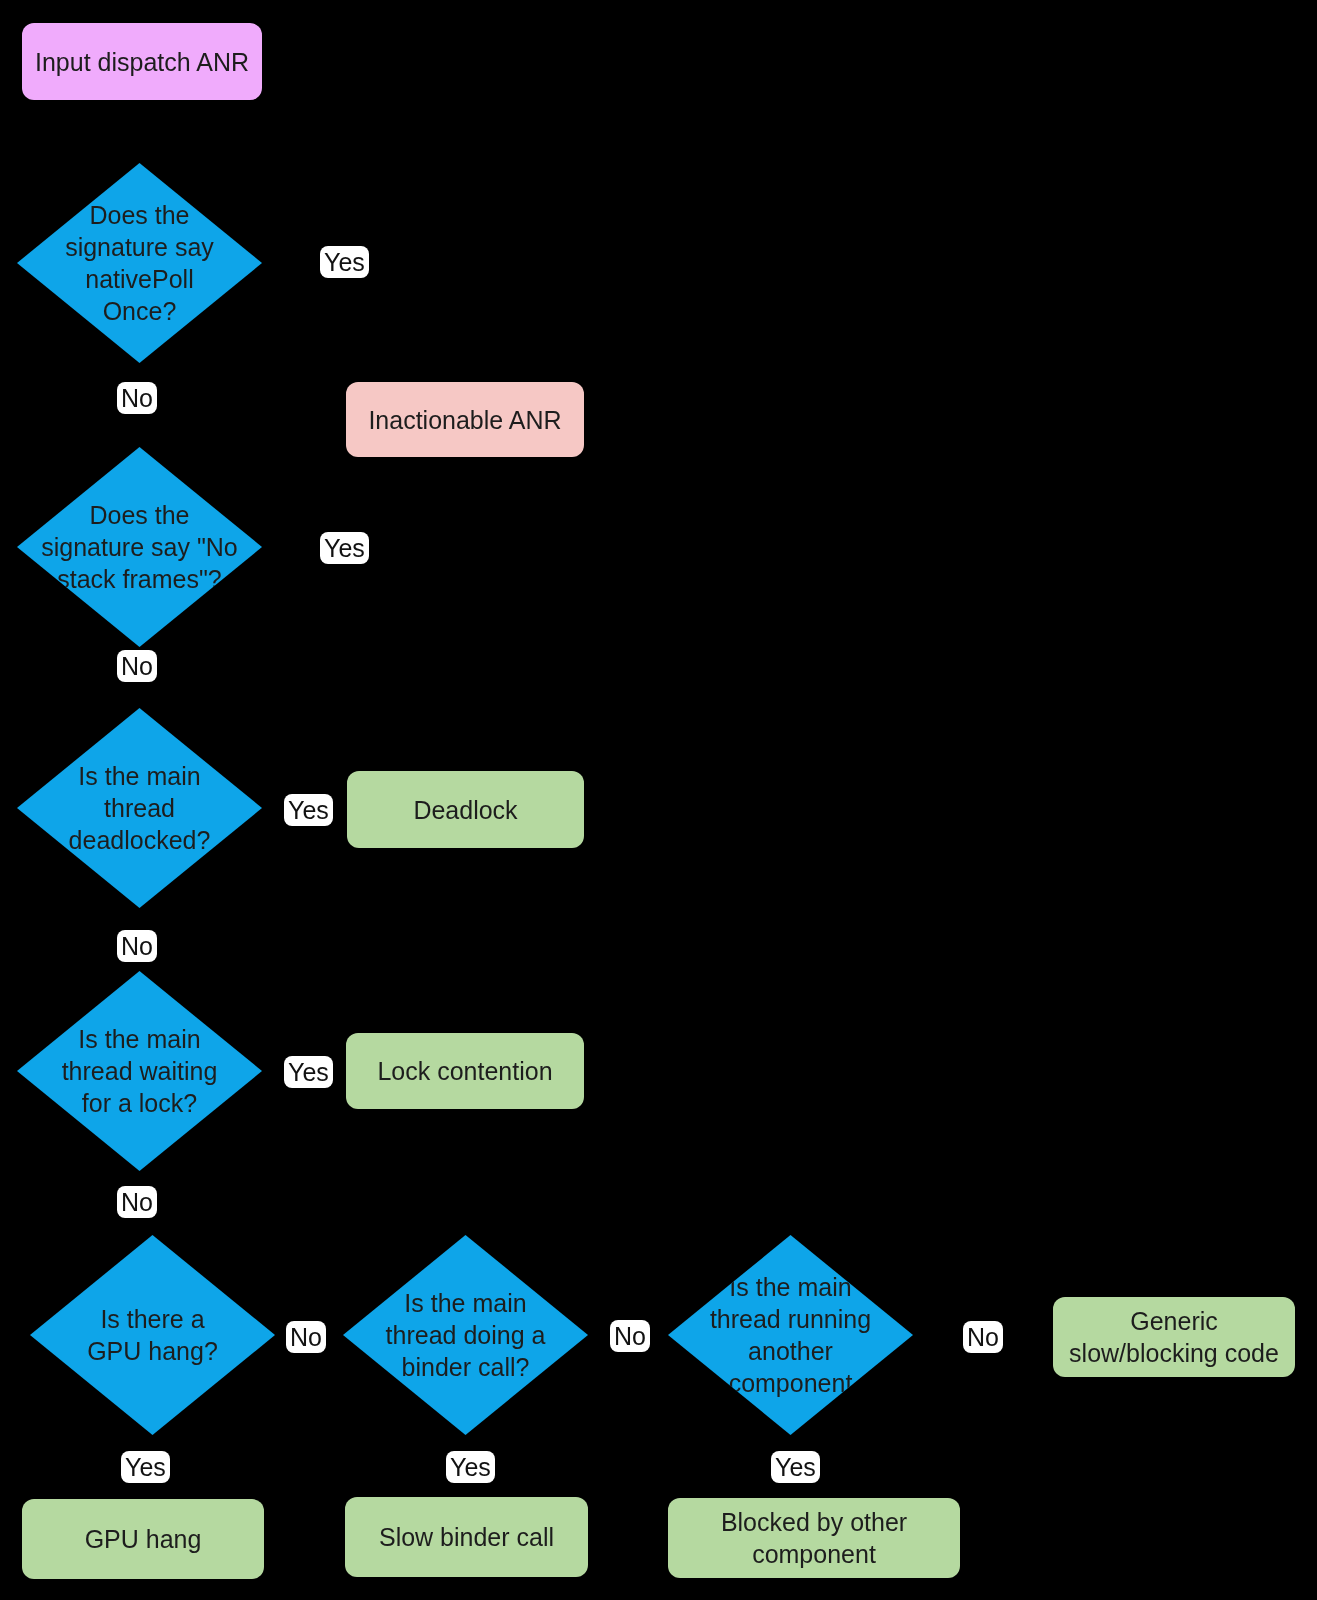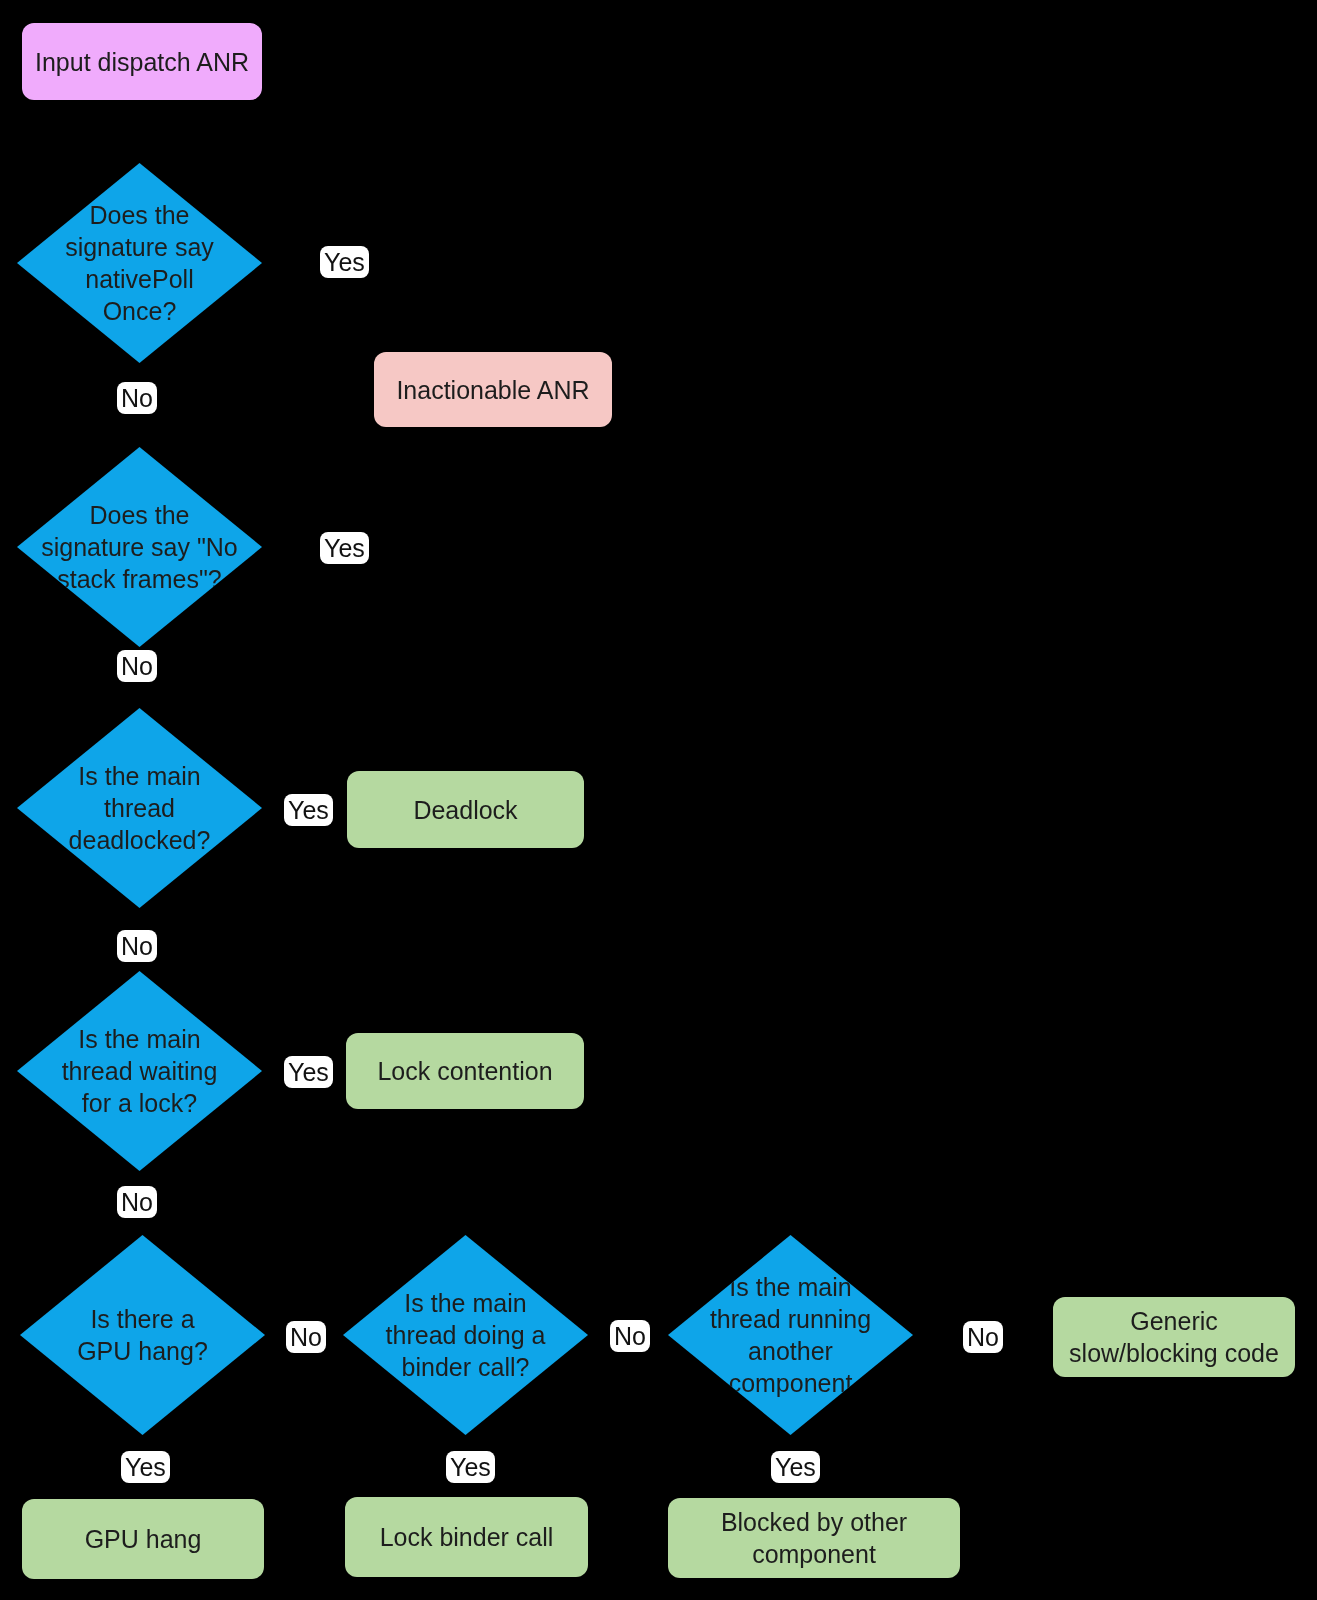--- a/index.html
+++ b/index.html
@@ -51,26 +51,26 @@
     line-height: 30px;
     padding: 1px 4px;
     white-space: nowrap;
     border-radius: 8px;
   }
   
   .d1 { left: 17px;  top: 163px; }
   .d2 { left: 17px;  top: 447px; }
   .d3 { left: 17px;  top: 708px; }
   .d4 { left: 17px;  top: 971px; }
-  .d5 { left: 20px;  top: 1235px; }
+  .d5 { left: 30px;  top: 1235px; }
   .d6 { left: 343px; top: 1235px; }
   .d7 { left: 668px; top: 1235px; }
   
   .b-start   { left: 22px;   top: 23px;   width: 240px; height: 77px; }
-  .b-inact   { left: 346px;  top: 352px;  width: 238px; height: 75px; margin-left: 28px; }
+  .b-inact   { left: 346px;  top: 382px;  width: 238px; height: 75px; }
   .b-dead    { left: 347px;  top: 771px;  width: 237px; height: 77px; }
   .b-lock    { left: 346px;  top: 1033px; width: 238px; height: 76px; }
   .b-generic { left: 1053px; top: 1297px; width: 242px; height: 80px; }
   .b-gpu     { left: 22px;   top: 1499px; width: 242px; height: 80px; }
   .b-slow    { left: 345px;  top: 1497px; width: 243px; height: 80px; }
   .b-blocked { left: 668px;  top: 1498px; width: 292px; height: 80px; }
   
   .yes1 { left: 320px; top: 246px; }
   .yes2 { left: 320px; top: 532px; }
   .yes3 { left: 284px; top: 794px; }
@@ -142,21 +142,21 @@
     <div class="node-text">Lock contention</div>
   </div>
   <div class="box green b-generic">
     <div class="node-text">Generic
 slow/blocking code</div>
   </div>
   <div class="box green b-gpu">
     <div class="node-text">GPU hang</div>
   </div>
   <div class="box green b-slow">
-    <div class="node-text">Lock binder call</div>
+    <div class="node-text">Slow binder call</div>
   </div>
   <div class="box green b-blocked">
     <div class="node-text">Blocked by other
 component</div>
   </div>
 
   <div class="chip yes1">Yes</div>
   <div class="chip no1">No</div>
   <div class="chip yes2">Yes</div>
   <div class="chip no2">No</div>

